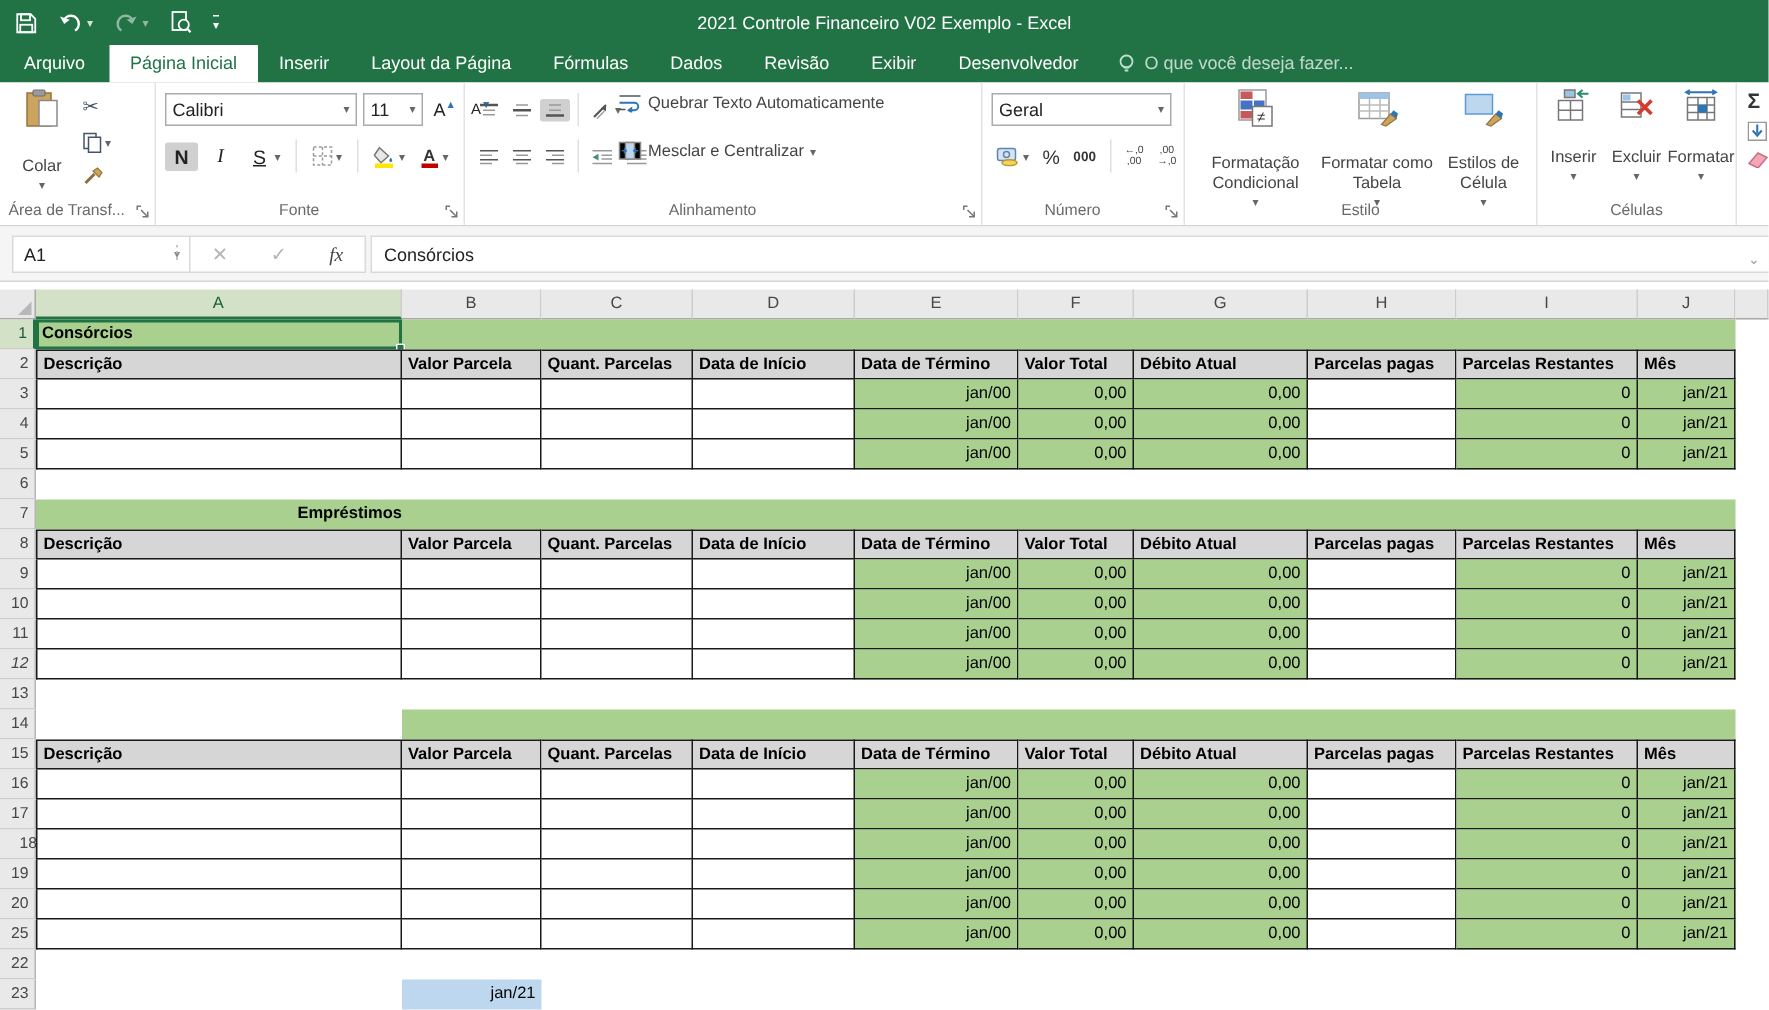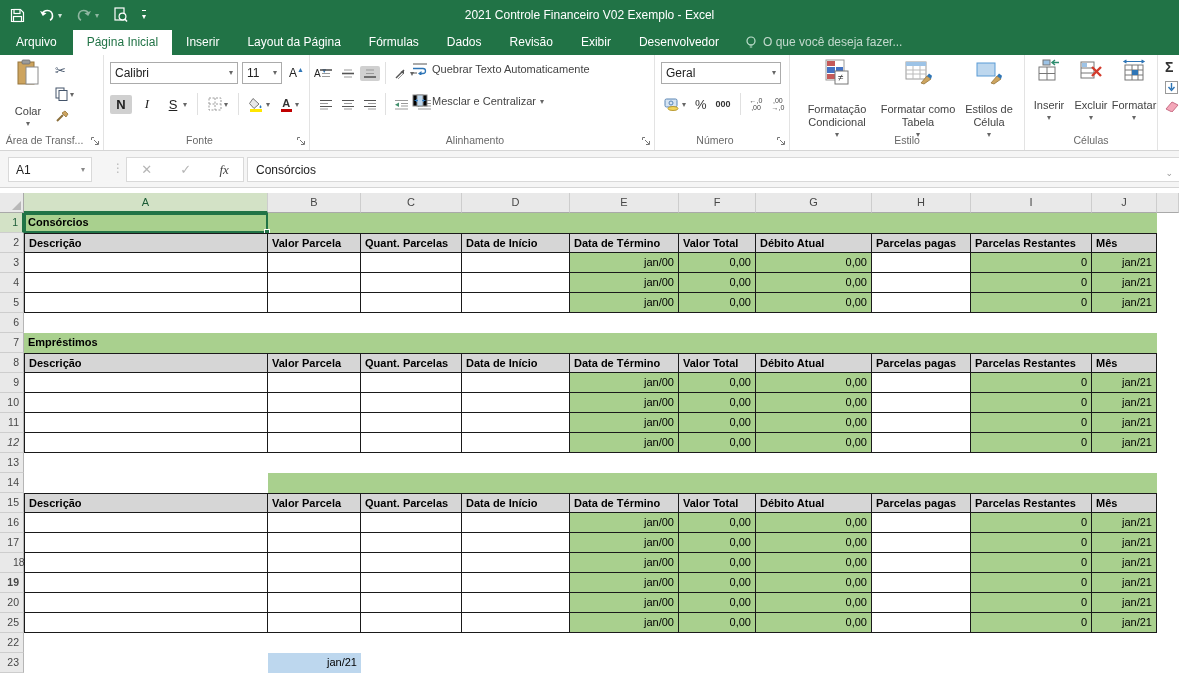--- a/index.html
+++ b/index.html
@@ -36,21 +36,21 @@
   .row1 { position:absolute; top:7px; left:6px; display:flex; align-items:center; gap:4px; }
   .row2 { position:absolute; top:38px; left:6px; display:flex; align-items:center; gap:4px; }
   .vsep { width:1px; height:22px; background:#e0e0e0; margin:0 3px; }
   .txtbtn { display:flex; align-items:center; gap:4px; cursor:pointer; white-space:nowrap; color:#444; }
   .NIS { font-size:13px; color:#222; width:16px; text-align:center; }
   .itl { font-style:italic; font-family:"Liberation Serif", serif; }
   .und { text-decoration:underline; }
   .dec-ic { font-size:7px; line-height:7px; color:#444; text-align:center; cursor:pointer; }
   
   .fbar { position:absolute; left:0; top:151px; width:1179px; height:37px; background:#f5f5f5; border-bottom:1px solid #d5d5d5; }
-  .namebox { position:absolute; left:8px; top:6px; width:84px; height:25px; background:#fff; border:1px solid #d9d9d9; display:flex; align-items:center; }
+  .namebox { position:absolute; left:8px; top:6px; width:119px; height:25px; background:#fff; border:1px solid #d9d9d9; display:flex; align-items:center; }
   .namebox .nb-text { flex:1; padding-left:7px; font-size:12px; color:#222; }
   .namebox .caret { margin:0 6px 0 0; color:#888; }
   .fx-dots { position:absolute; left:112px; top:10px; color:#b9b9b9; font-size:12px; letter-spacing:0; }
   .fxbox { position:absolute; left:126px; top:6px; width:118px; height:25px; background:#fff; border:1px solid #d9d9d9; display:flex; align-items:center; justify-content:space-around; }
   .fxbox .g { color:#b5b5b5; font-size:13px; cursor:pointer; }
   .fxbox .fx { color:#444; font-size:13px; font-style:italic; font-family:"Liberation Serif", serif; cursor:pointer; }
   .ffield { position:absolute; left:247px; top:6px; right:0; height:25px; background:#fff; border:1px solid #d9d9d9; border-right:none; display:flex; align-items:center; }
   .ffield .ftext { padding-left:8px; font-size:12px; color:#222; }
   .fchev { position:absolute; right:6px; top:10px; color:#999; font-size:9px; }
   
@@ -565,21 +565,21 @@
     <div class="cell right b" style="left: 361px; top: 104px; width: 101px;"></div>
     <div class="cell right b" style="left: 462px; top: 104px; width: 108px;"></div>
     <div class="cell green right b" style="left: 570px; top: 104px; width: 109px;">jan/00</div>
     <div class="cell green right b" style="left: 679px; top: 104px; width: 77px;">0,00</div>
     <div class="cell green right b" style="left: 756px; top: 104px; width: 116px;">0,00</div>
     <div class="cell right b" style="left: 872px; top: 104px; width: 99px;"></div>
     <div class="cell green right b" style="left: 971px; top: 104px; width: 121px;">0</div>
     <div class="cell green right b" style="left: 1092px; top: 104px; width: 65px;">jan/21</div>
     <div class="gut" style="top: 124px;">6</div>
     <div class="gut" style="top: 144px;">7</div>
-    <div class="cell green left bold" style="left: 24px; top: 144px; width: 244px;">Empréstimos</div>
+    <div class="cell green left bold" style="left: 24px; top: 144px; width: 244px; text-align: right;">Empréstimos</div>
     <div class="cell green" style="left: 268px; top: 144px; width: 889px;"></div>
     <div class="gut" style="top: 164px;">8</div>
     <div class="cell gray left b bt bl" style="left: 24px; top: 164px; width: 244px;">Descrição</div>
     <div class="cell gray left b bt" style="left: 268px; top: 164px; width: 93px;">Valor Parcela</div>
     <div class="cell gray left b bt" style="left: 361px; top: 164px; width: 101px;">Quant. Parcelas</div>
     <div class="cell gray left b bt" style="left: 462px; top: 164px; width: 108px;">Data de Início</div>
     <div class="cell gray left b bt" style="left: 570px; top: 164px; width: 109px;">Data de Término</div>
     <div class="cell gray left b bt" style="left: 679px; top: 164px; width: 77px;">Valor Total</div>
     <div class="cell gray left b bt" style="left: 756px; top: 164px; width: 116px;">Débito Atual</div>
     <div class="cell gray left b bt" style="left: 872px; top: 164px; width: 99px;">Parcelas pagas</div>
@@ -669,21 +669,21 @@
     <div class="cell right b bl" style="left: 24px; top: 364px; width: 244px;"></div>
     <div class="cell right b" style="left: 268px; top: 364px; width: 93px;"></div>
     <div class="cell right b" style="left: 361px; top: 364px; width: 101px;"></div>
     <div class="cell right b" style="left: 462px; top: 364px; width: 108px;"></div>
     <div class="cell green right b" style="left: 570px; top: 364px; width: 109px;">jan/00</div>
     <div class="cell green right b" style="left: 679px; top: 364px; width: 77px;">0,00</div>
     <div class="cell green right b" style="left: 756px; top: 364px; width: 116px;">0,00</div>
     <div class="cell right b" style="left: 872px; top: 364px; width: 99px;"></div>
     <div class="cell green right b" style="left: 971px; top: 364px; width: 121px;">0</div>
     <div class="cell green right b" style="left: 1092px; top: 364px; width: 65px;">jan/21</div>
-    <div class="gut" style="top: 384px; font-weight: bold;">19</div>
+    <div class="gut" style="top: 384px;">19</div>
     <div class="cell right b bl" style="left: 24px; top: 384px; width: 244px;"></div>
     <div class="cell right b" style="left: 268px; top: 384px; width: 93px;"></div>
     <div class="cell right b" style="left: 361px; top: 384px; width: 101px;"></div>
     <div class="cell right b" style="left: 462px; top: 384px; width: 108px;"></div>
     <div class="cell green right b" style="left: 570px; top: 384px; width: 109px;">jan/00</div>
     <div class="cell green right b" style="left: 679px; top: 384px; width: 77px;">0,00</div>
     <div class="cell green right b" style="left: 756px; top: 384px; width: 116px;">0,00</div>
     <div class="cell right b" style="left: 872px; top: 384px; width: 99px;"></div>
     <div class="cell green right b" style="left: 971px; top: 384px; width: 121px;">0</div>
     <div class="cell green right b" style="left: 1092px; top: 384px; width: 65px;">jan/21</div>

